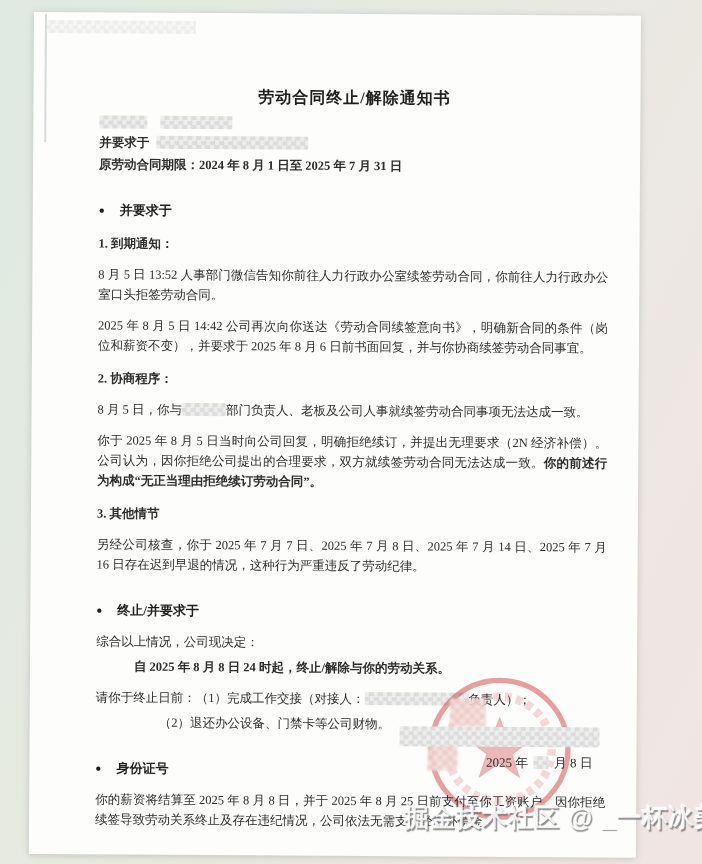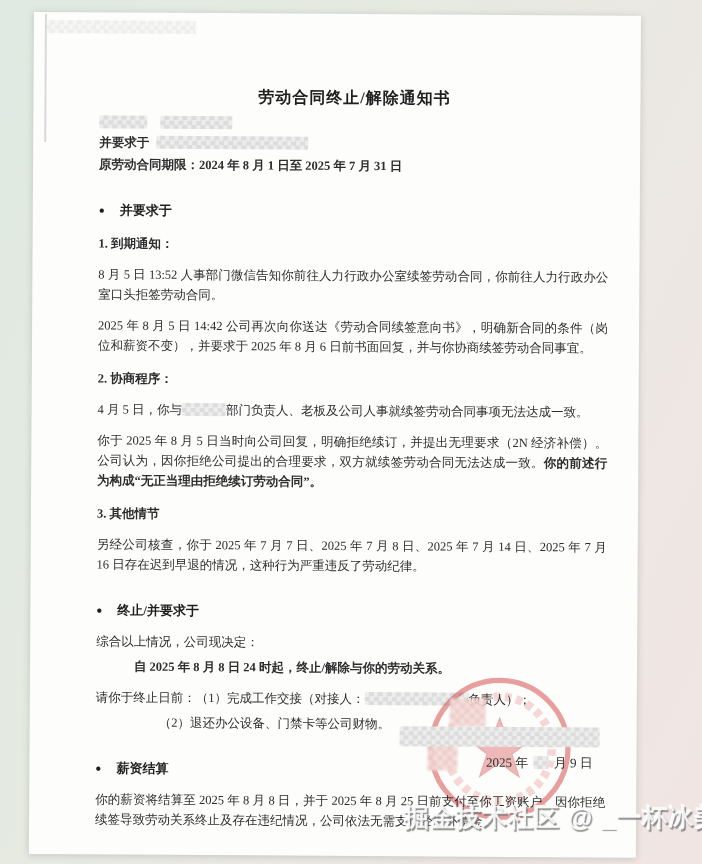--- a/index.html
+++ b/index.html
@@ -79,21 +79,21 @@
       <span class="bullet">●</span>
       <span>并要求于</span>
     </div>
 
     <div class="sub-heading">1. 到期通知：</div>
     <div class="para">8 月 5 日 13:52 人事部门微信告知你前往人力行政办公室续签劳动合同，你前往人力行政办公室口头拒签劳动合同。</div>
     <div class="para">2025 年 8 月 5 日 14:42 公司再次向你送达《劳动合同续签意向书》，明确新合同的条件（岗位和薪资不变），并要求于 2025 年 8 月 6 日前书面回复，并与你协商续签劳动合同事宜。</div>
 
     <div class="sub-heading">2. 协商程序：</div>
     <div class="para">
-      <span>4 月 5 日，你与</span><span class="mosaic" style="width:44px;height:13px;"></span><span>部门负责人、老板及公司人事就续签劳动合同事项无法达成一致。</span>
+      <span>8 月 5 日，你与</span><span class="mosaic" style="width:44px;height:13px;"></span><span>部门负责人、老板及公司人事就续签劳动合同事项无法达成一致。</span>
     </div>
     <div class="para">
       <span>你于 2025 年 8 月 5 日当时向公司回复，明确拒绝续订，并提出无理要求（2N 经济补偿）。公司认为，因你拒绝公司提出的合理要求，双方就续签劳动合同无法达成一致。</span><span class="bold">你的前述行为构成“无正当理由拒绝续订劳动合同”。</span>
     </div>
 
     <div class="sub-heading">3. 其他情节</div>
     <div class="para">另经公司核查，你于 2025 年 7 月 7 日、2025 年 7 月 8 日、2025 年 7 月 14 日、2025 年 7 月 16 日存在迟到早退的情况，这种行为严重违反了劳动纪律。</div>
 
     <div class="section-heading">
       <span class="bullet">●</span>
@@ -101,37 +101,37 @@
     </div>
     <div class="para">综合以上情况，公司现决定：</div>
     <div class="decision-line">自 2025 年 8 月 8 日 24 时起，终止/解除与你的劳动关系。</div>
     <div class="para">
       <span>请你于终止日前：（1）完成工作交接（对接人：</span><span class="mosaic" style="width:104px;height:13px;"></span><span>负责人）；</span>
     </div>
     <div class="indent2">（2）退还办公设备、门禁卡等公司财物。</div>
 
     <div class="section-heading">
       <span class="bullet">●</span>
-      <span>薪资结算</span>
+      <span>身份证号</span>
     </div>
     <div class="para">你的薪资将结算至 2025 年 8 月 8 日，并于 2025 年 8 月 25 日前支付至你工资账户。因你拒绝续签导致劳动关系终止及存在违纪情况，公司依法无需支付经济补偿金。</div>
   </div>
 
   <svg class="stamp" viewBox="0 0 160 160">
     <circle cx="80" cy="80" r="72" fill="none" stroke="#dd6666" stroke-width="5.5" opacity="0.72"></circle>
     <circle cx="80" cy="80" r="55" fill="none" stroke="#dd6666" stroke-width="9" stroke-dasharray="7 5" opacity="0.28"></circle>
     <polygon points="80,48 88.5,71 112,71 93,85.5 100.5,109 80,94.5 59.5,109 67,85.5 48,71 71.5,71" fill="#e07070" opacity="0.55" stroke="#d95c5c" stroke-width="1.5"></polygon>
   </svg>
 
   <div class="mosaic-pink" style="left:420px;top:684px;width:36px;height:28px;"></div>
   <div class="mosaic-pink" style="left:398px;top:726px;width:30px;height:30px;"></div>
 
   <div class="signature-area">
     <span class="mosaic" style="width:200px;height:20px;"></span>
   </div>
   <div class="date-line">
     <span>2025 年</span>
     <span class="mosaic" style="width:15px;height:13px;margin:0 2px;"></span>
-    <span>月 9 日</span>
+    <span>月 8 日</span>
   </div>
 </div>
 
 <div class="watermark">掘金技术社区 @ _一杯冰美式_</div>
 
 </body></html>

